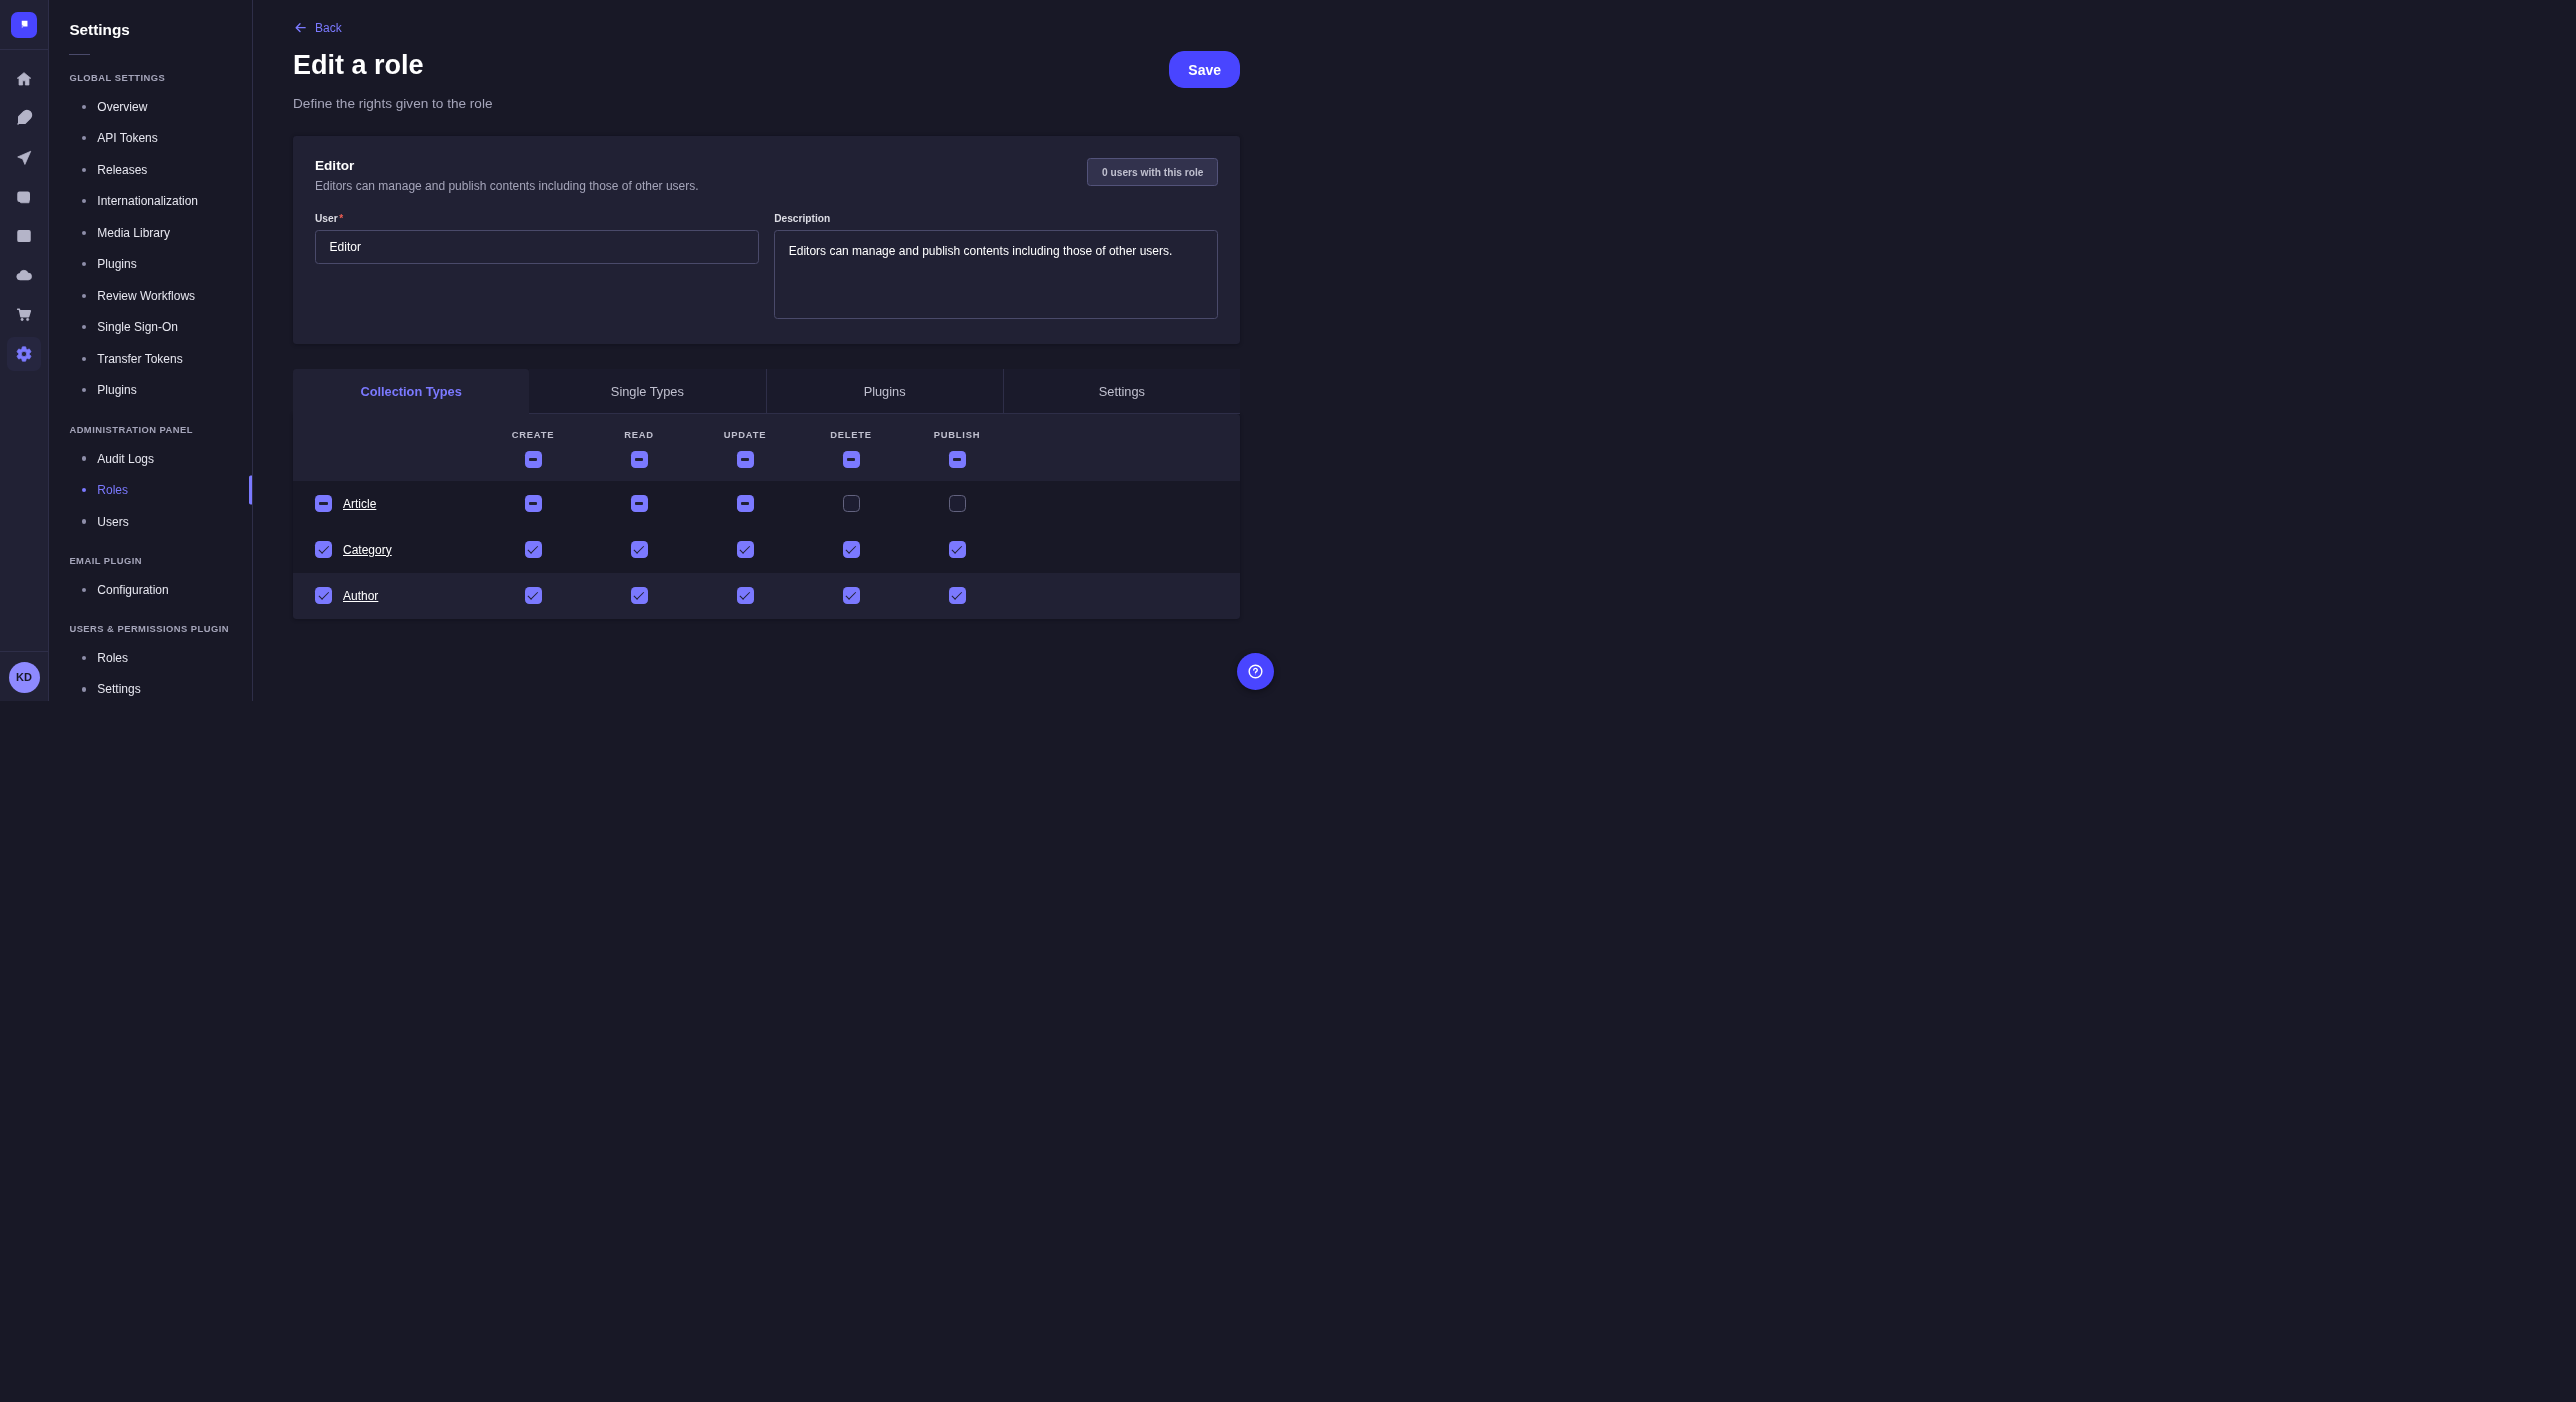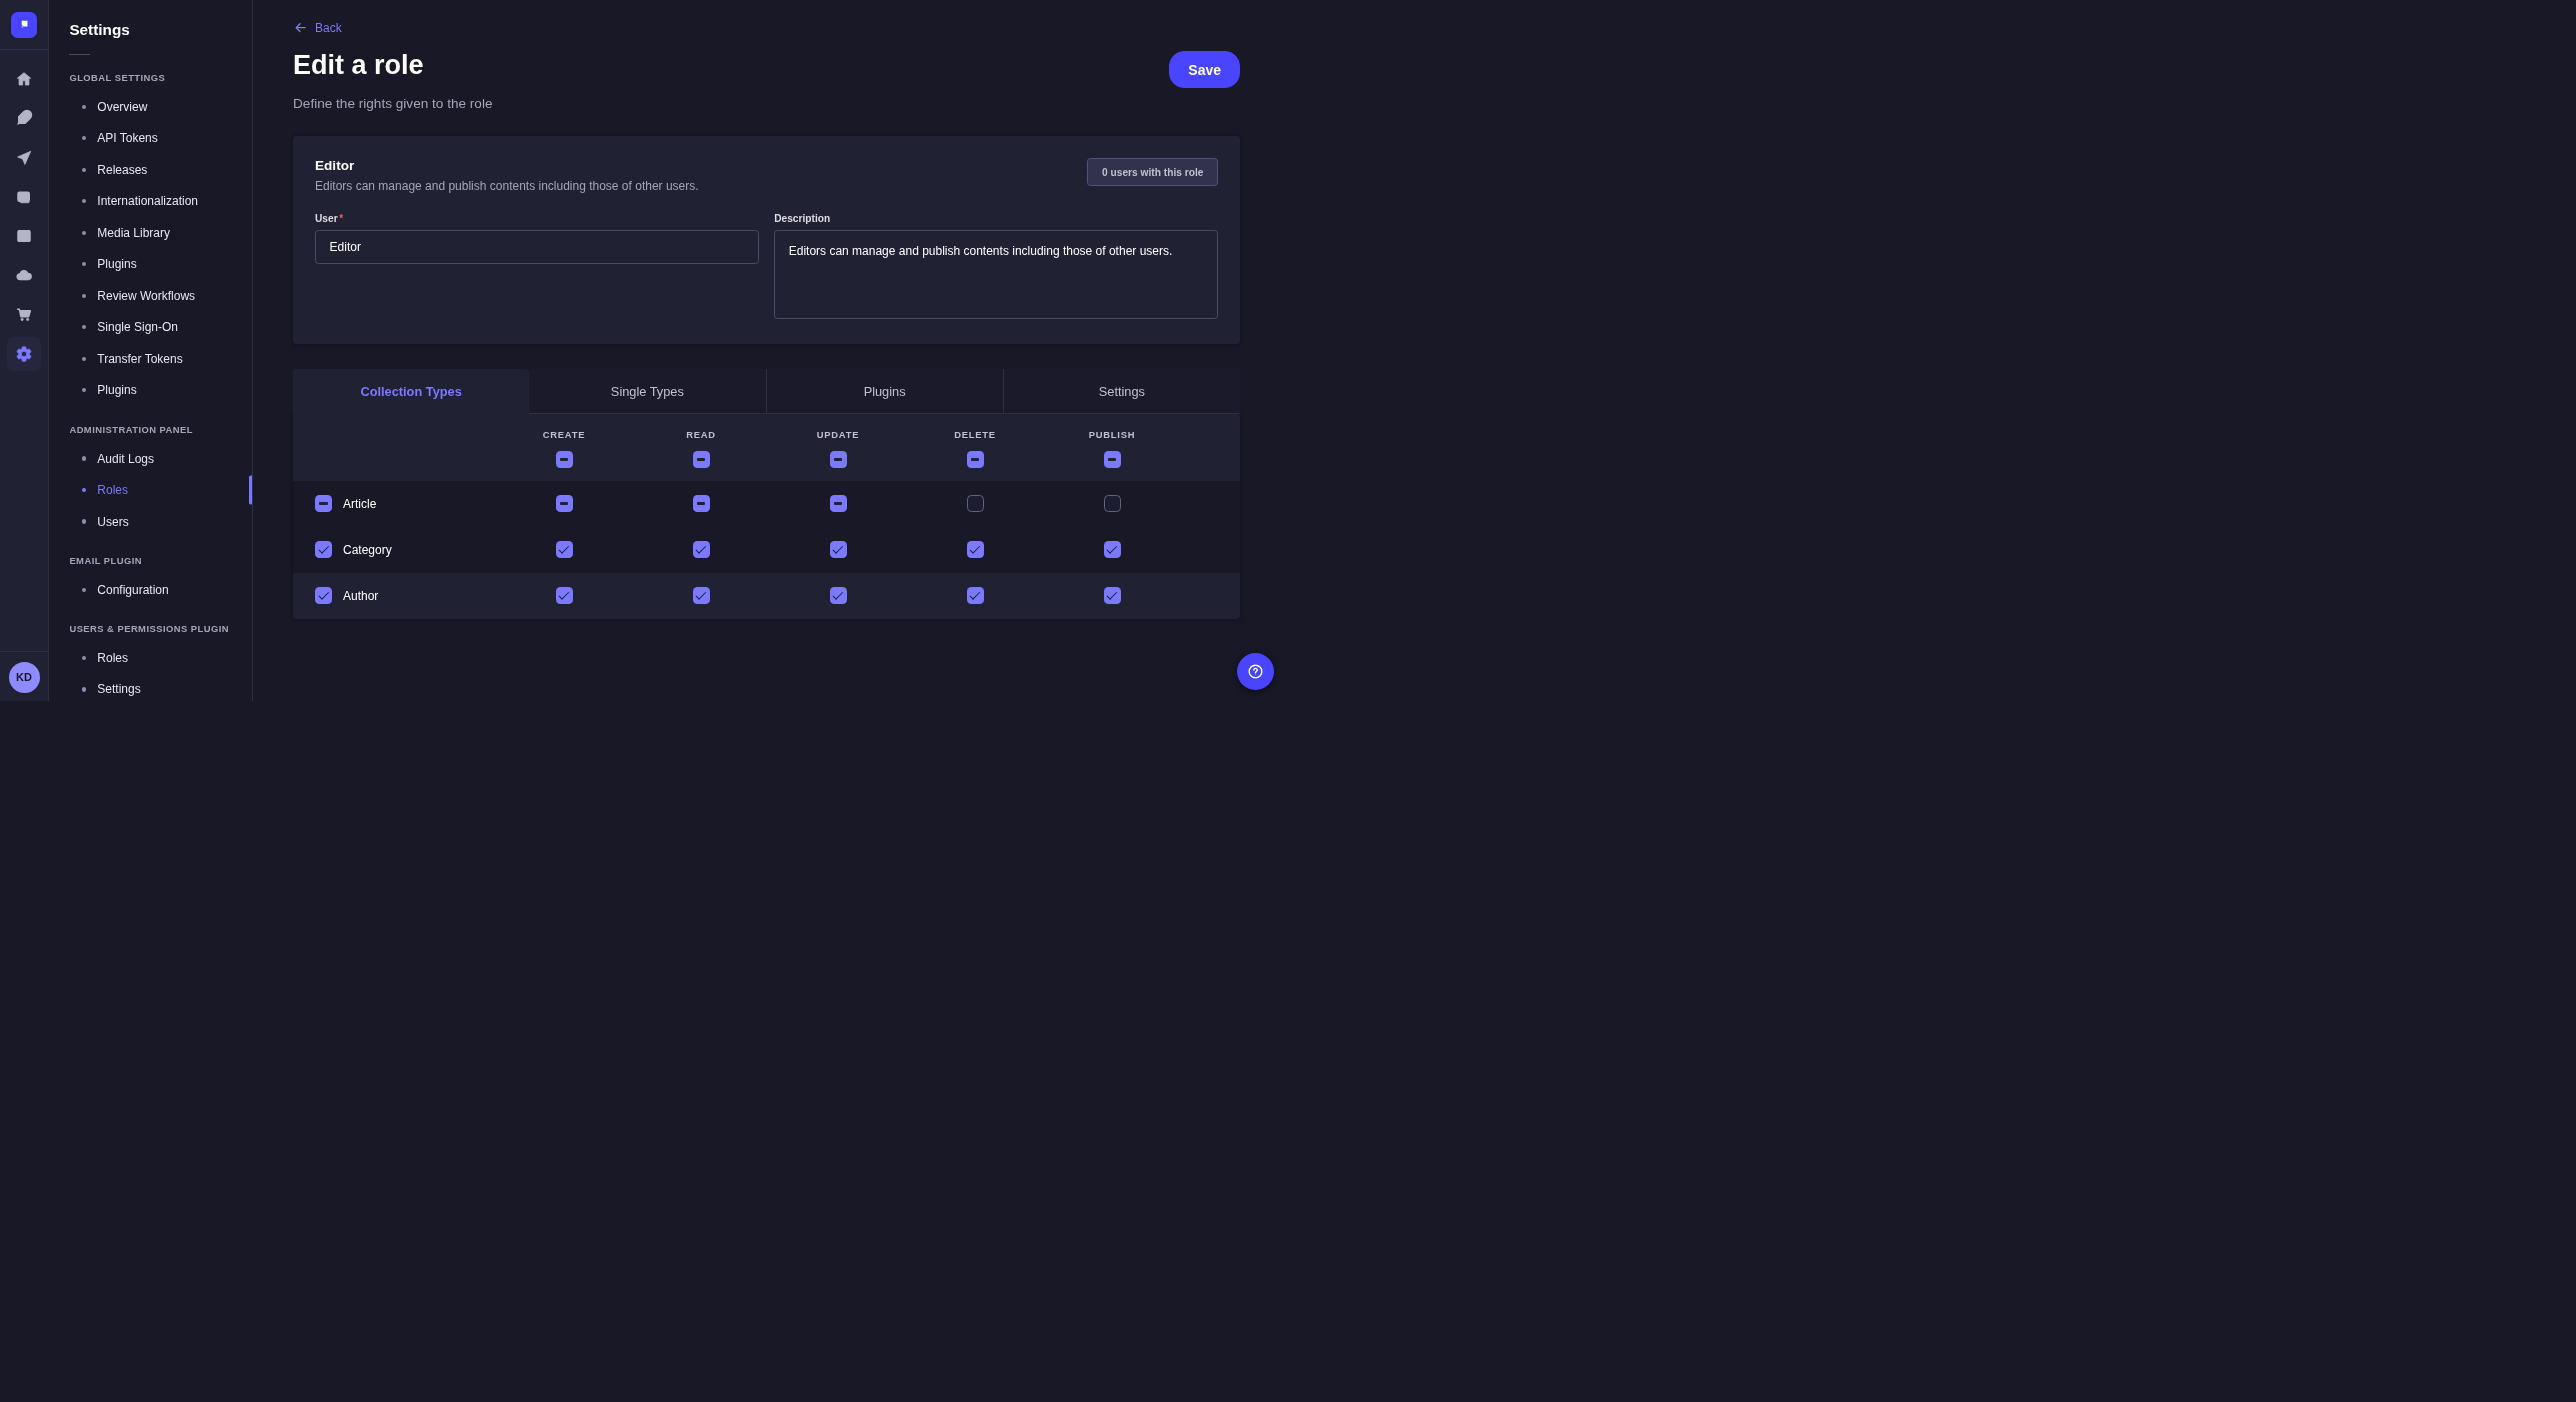--- a/index.html
+++ b/index.html
@@ -115,31 +115,31 @@
   }
   .tab.sep { border-left: 0.9px solid #2e2e48; }
   .tab.active {
     background: #212134; border-bottom: none; border-radius: 3.4px 3.4px 0 0;
     color: #7b79ff; font-weight: 700;
   }
   .perm-table {
     background: #212134; border-radius: 0 3.4px 3.4px 3.4px; overflow: hidden;
     box-shadow: 0 0.9px 3.4px rgba(10,10,20,.45);
   }
-  .pgrid { display: grid; grid-template-columns: 187px repeat(5, 106px) 1fr; align-items: center; gap: 31px; }
+  .pgrid { display: grid; grid-template-columns: 187px repeat(5, 106px) 1fr; align-items: center; }
   .thead { padding: 14.5px 0 12.8px; }
   .th-cell { display: flex; flex-direction: column; align-items: center; gap: 11px; }
   .th-label {
     font-size: 9.4px; font-weight: 700; letter-spacing: 0.08em; color: #c0c0cf;
     text-transform: uppercase;
   }
   .prow { height: 46px; }
   .prow.dark { background: #181826; }
   .row-head { display: flex; align-items: center; gap: 11px; padding-left: 22px; }
-  .row-label { font-size: 12px; color: #ffffff; }
+  .row-label { font-size: 12px; color: #ffffff; text-decoration: underline; }
   .cell { display: flex; justify-content: center; }
 
   
   .cb {
     width: 17px; height: 17px; border-radius: 4.3px; cursor: pointer; flex-shrink: 0;
     display: inline-flex; align-items: center; justify-content: center;
   }
   .cb-unchecked { background: #1d1d31; border: 0.9px solid #62627e; }
   .cb-checked { background: #7b79ff; }
   .cb-checked::after {

